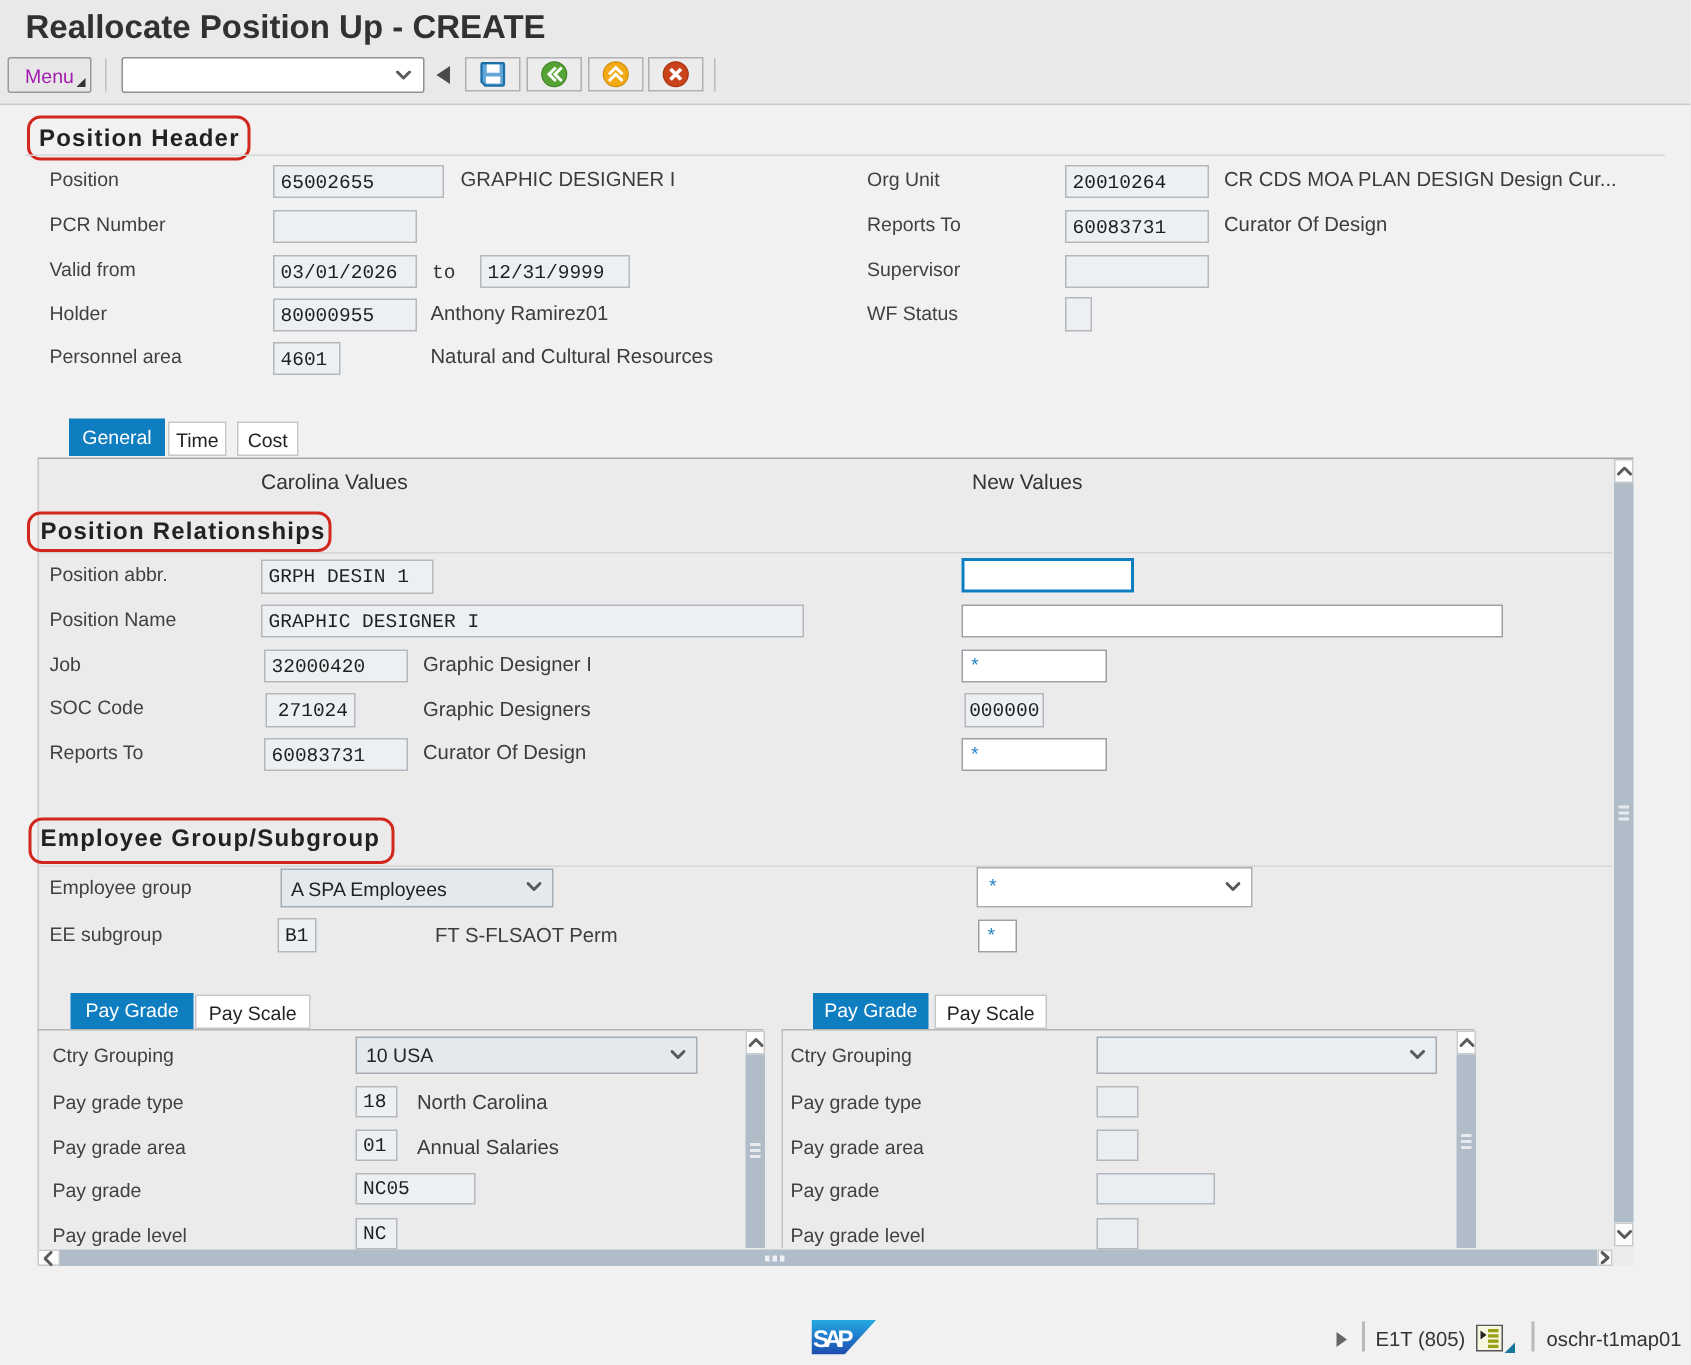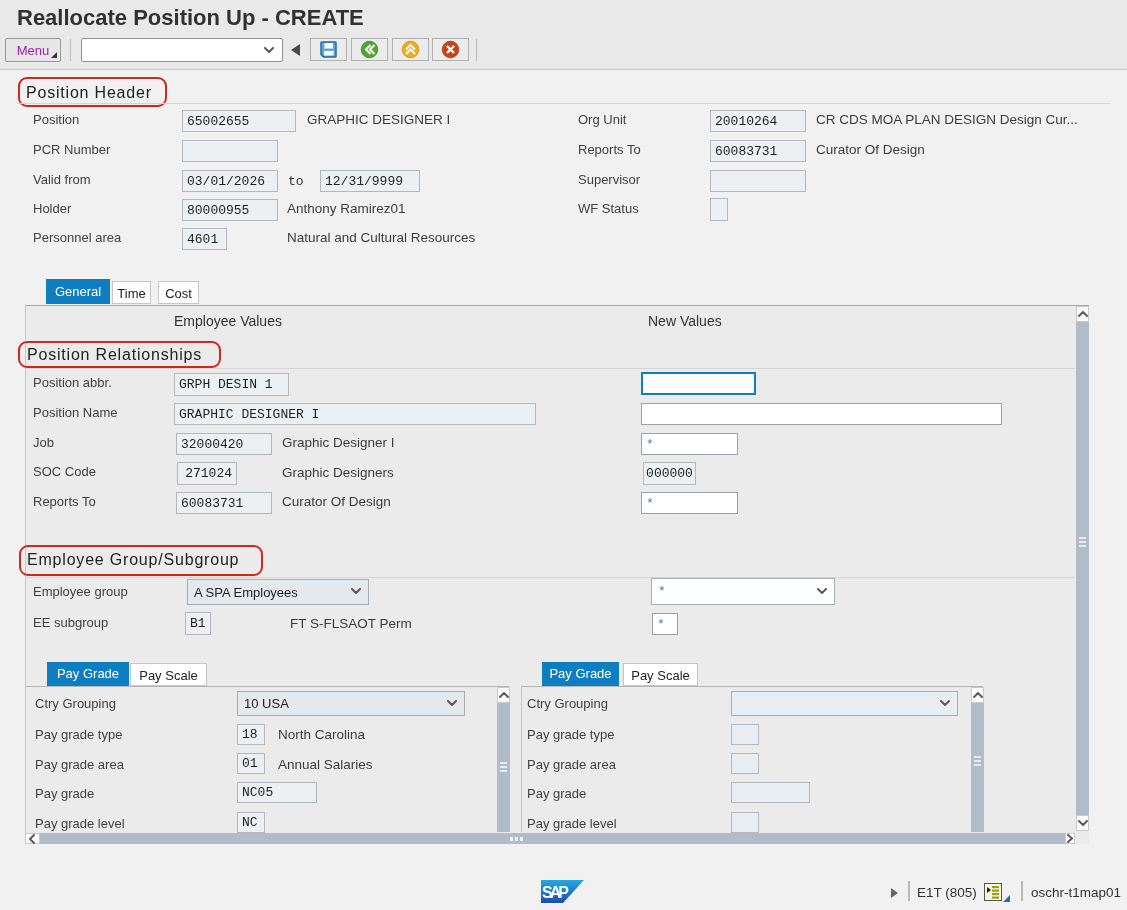--- a/index.html
+++ b/index.html
@@ -9,21 +9,21 @@
   .lbl{position:absolute;font-size:13px;color:#414141;white-space:nowrap;}
   .txt{position:absolute;font-size:13.5px;color:#3c3c3c;white-space:nowrap;}
   .inp{position:absolute;box-sizing:border-box;background:#edf0f3;border:1px solid #b4b8bc;
        font-family:"Liberation Mono",monospace;font-size:13px;color:#1f1f1f;
        display:flex;align-items:center;padding:0 4px;white-space:nowrap;}
   .inp.wht{background:#fff;border-color:#9aa0a5;}
   .star{color:#2a86c8;}
   .redbox{position:absolute;box-sizing:border-box;border:2.5px solid #d2271c;border-radius:9px;}
   .hline{position:absolute;height:1px;background:#d6d6d6;}
   .vline{position:absolute;width:1px;background:#c3c3c3;}
-  .ghead{position:absolute;font-weight:normal;color:#222;white-space:nowrap;letter-spacing:0.8px;}
+  .ghead{position:absolute;font-weight:bold;color:#222;white-space:nowrap;letter-spacing:0.8px;}
   .tab{position:absolute;box-sizing:border-box;background:#fff;border:1px solid #c6c6c6;
        font-size:13px;color:#222;text-align:center;}
   .tab.act{background:#0e7ec0;border:none;color:#fff;}
   .sb-track{position:absolute;background:#b0bdc9;}
   .sb-btn{position:absolute;box-sizing:border-box;background:#fdfdfd;border:1px solid #c9c9c9;
        display:flex;align-items:center;justify-content:center;}
   .chev{stroke:#5a5a5a;stroke-width:2;fill:none;stroke-linecap:round;stroke-linejoin:round;}
   .grip-v{position:absolute;width:7px;display:flex;flex-direction:column;gap:2px;}
   .grip-v i{display:block;height:2px;background:#e7ebef;}
   .ddown{position:absolute;box-sizing:border-box;background:#e4e9ed;border:1px solid #a6adb3;
@@ -110,21 +110,21 @@
 <div class="lbl" style="left:33px;top:230px;">Personnel area</div>
 <div class="inp" style="left:182px;top:228px;width:45px;height:22px;">4601</div>
 <div class="txt" style="left:287px;top:230px;">Natural and Cultural Resources</div>
 
 <div class="tab act" style="left:46px;top:279px;width:64px;height:25px;line-height:25px;">General</div>
 <div class="tab" style="left:112px;top:281px;width:39px;height:23px;line-height:23px;">Time</div>
 <div class="tab" style="left:158px;top:281px;width:41px;height:23px;line-height:23px;">Cost</div>
 
 <div class="abs" style="left:25px;top:305px;width:1064px;height:539px;background:#ebebeb;border-top:1px solid #a8a8a8;border-left:1px solid #c8c8c8;"></div>
 
-<div class="lbl" style="left:174px;top:313px;color:#333;font-size:14px;">Employee Values</div>
+<div class="lbl" style="left:174px;top:313px;color:#333;font-size:14px;">Carolina Values</div>
 <div class="lbl" style="left:648px;top:313px;color:#333;font-size:14px;">New Values</div>
 
 <div class="redbox" style="left:18px;top:341px;width:203px;height:27px;"></div>
 <div class="ghead" style="left:27px;top:346px;font-size:16px;">Position Relationships</div>
 <div class="hline" style="left:26px;top:368px;width:1049px;"></div>
 
 <div class="lbl" style="left:33px;top:375px;">Position abbr.</div>
 <div class="inp" style="left:174px;top:373px;width:115px;height:23px;">GRPH DESIN 1</div>
 <div class="inp wht" style="left:641px;top:372px;width:115px;height:23px;border:2px solid #0d7fc0;"></div>
 

